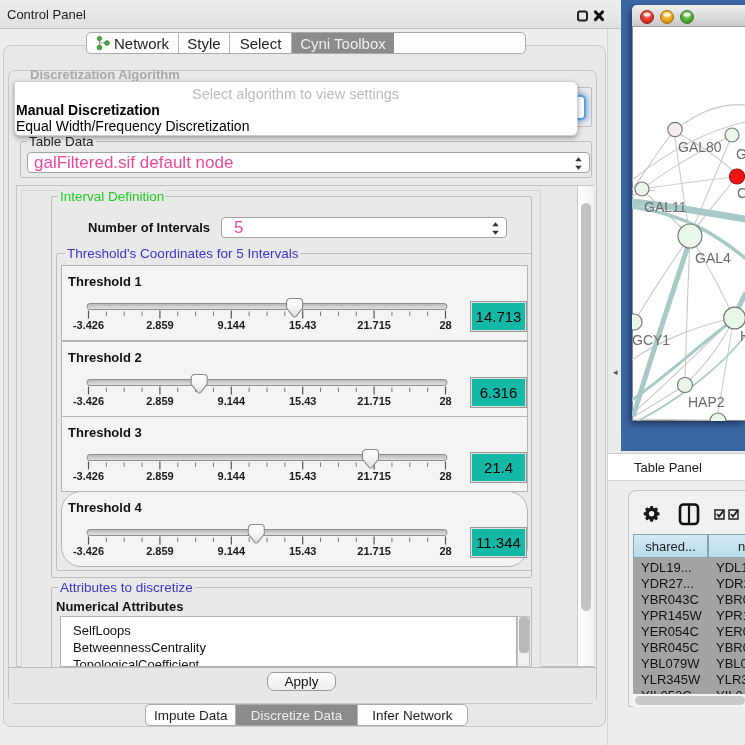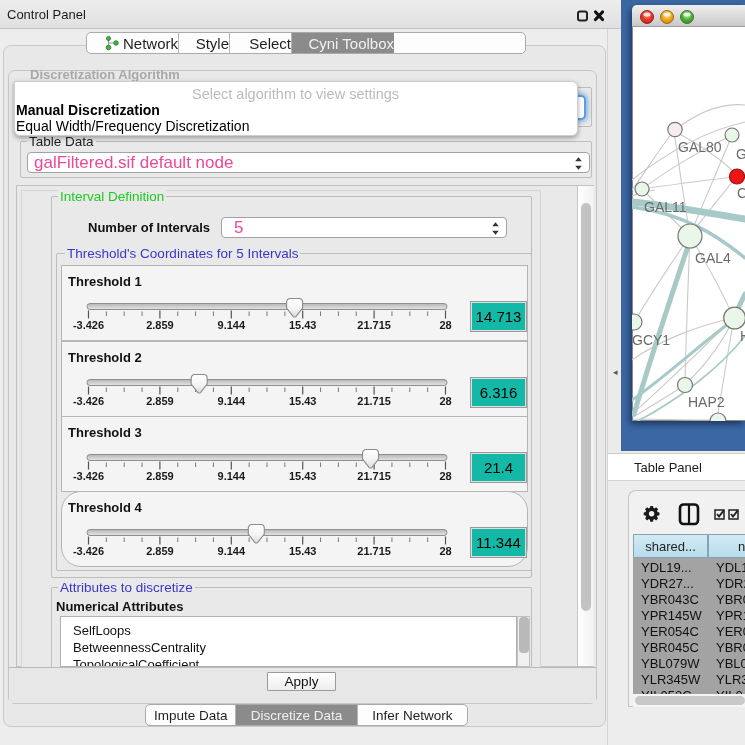--- a/index.html
+++ b/index.html
@@ -5,21 +5,21 @@
 * { margin:0; padding:0; box-sizing:border-box; }
 html,body { width:745px; height:745px; }
 body { font-family:"Liberation Sans", sans-serif; background:#ededed; position:relative; overflow:hidden; }
 .abs { position:absolute; }
 #titlebar { left:0; top:0; width:621px; height:29px; background:linear-gradient(#ededed,#e0e0e0); border-bottom:1px solid #c2c2c2; }
 #titlebar .t { position:absolute; left:7px; top:7px; font-size:13px; color:#1c1c1c; }
 #panelA { left:3px; top:45px; width:603px; height:682px; background:#e8e8e8; border:1px solid #c9c9c9; border-radius:8px; }
 #panelB { left:8px; top:70px; width:589px; height:634px; background:#e9e9e9; border:1px solid #c5c5c5; border-radius:7px; }
 .tabbar { background:#fdfdfd; border:1px solid #abaaaa; border-radius:5px; display:flex; overflow:hidden; }
 .tabbar .seg { font-size:13.5px; color:#1f1f1f; display:flex; align-items:center; justify-content:center; border-right:1px solid #b5b5b5; }
-#toptabs .seg { font-size:15px;justify-content:flex-end; }
+#toptabs .seg { font-size:15px; }
 .tabbar .seg:last-child { border-right:none; }
 .tabbar .sel { background:#8b8b8b; color:#f0f0f0; }
 #toptabs { left:86px; top:32px; width:440px; height:22px; }
 #bottabs { left:145px; top:704px; width:323px; height:22px; }
 #ghostlabel { left:30px; top:67px; font-size:13px; font-weight:bold; color:#a9a9a9; }
 #popup { left:14px; top:81px; width:564px; height:55px; background:#ffffff; border:1px solid #cfcfcf; border-radius:0 6px 6px 6px; box-shadow:0 2px 5px rgba(0,0,0,0.35); }
 #popup .hint { position:absolute; left:177px; top:4px; font-size:14.5px; color:#bbbbbb; }
 #popup .b1 { position:absolute; left:1px; top:20px; font-size:14px; font-weight:bold; color:#000; }
 #popup .b2 { position:absolute; left:1px; top:36px; font-size:14px; color:#000; }
 .group { border:1px solid #bdbdbd; border-radius:2px; }
@@ -44,21 +44,21 @@
 .tbox .ttl { position:absolute; left:6px; top:8px; font-size:13px; font-weight:bold; color:#111; }
 .tbox .field { position:absolute; left:408px; top:35px; width:57px; height:31px; background:#14b8a6; border:1px solid #9a9a9a; box-shadow:inset 0 0 0 1px #dedede; font-size:15px; color:#000; display:flex; align-items:center; justify-content:center; }
 #agroup { left:51px; top:587px; width:481px; height:83px; border-bottom:none; }
 #agroup .gtitle { left:6px; color:#3a35cc; }
 #numattr { left:56px; top:599px; font-size:13px; font-weight:bold; color:#111; }
 #alist { left:60px; top:616px; width:457px; height:51px; background:#fff; border:1px solid #b0b0b0; font-size:13px; color:#111; overflow:hidden; padding-top:5px; }
 #alist div { padding-left:12px; height:17px; line-height:17px; }
 #alscroll { left:517px; top:616px; width:13px; height:51px; background:#f0f0f0; border:1px solid #c0c0c0; }
 #althumb { left:519px; top:617px; width:10px; height:36px; background:#b9b9b9; border-radius:4px; }
 #applyrow { left:9px; top:667px; width:587px; height:36px; background:#e7e7e7; border-top:1px solid #bbbbbb; }
-#applybtn { left:267px; top:672px; width:69px; height:19px; background:linear-gradient(#ffffff,#ededed); border:1px solid #9a9a9a; border-radius:1px; font-size:13.5px; color:#111; display:flex; align-items:center; justify-content:center; }
+#applybtn { left:267px; top:672px; width:69px; height:19px; background:linear-gradient(#ffffff,#ededed); border:1px solid #9a9a9a; border-radius:7px; font-size:13.5px; color:#111; display:flex; align-items:center; justify-content:center; }
 #divider { left:607px; top:29px; width:1px; height:716px; background:#d4d4d4; }
 #bluebg { left:608px; top:0; width:137px; height:453px; background:#ebebeb; }
 #blue { left:621px; top:0; width:124px; height:451px; background:#3b68a5; }
 #macwin { left:632px; top:5px; width:113px; height:416px; background:#fff; border:1px solid #8a8a8a; border-right:none; border-radius:5px 0 0 0; box-shadow:-2px 3px 7px rgba(0,0,20,0.5); }
 #mactitle { left:632px; top:5px; width:113px; height:22px; background:linear-gradient(#efefef,#c9c9c9); border-bottom:1px solid #9b9b9b; border-radius:5px 0 0 0; }
 #tpheader { left:608px; top:453px; width:137px; height:28px; background:#ffffff; border-top:1px solid #cccccc; border-bottom:1px solid #d5d5d5; }
 #tpheader .t { position:absolute; left:26px; top:6px; font-size:13px; color:#1c1c1c; }
 #tablepanel { left:628px; top:490px; width:117px; height:217px; background:#f1f1f1; border:1px solid #c6c6c6; border-right:none; border-radius:8px 0 0 0; }
 .hcell { position:absolute; top:534px; height:24px; background:linear-gradient(#d3eaf4,#b8dcec); border:1px solid #89a2ae; font-size:13px; color:#222; display:flex; align-items:center; justify-content:center; }
 #tbody { left:633px; top:558px; width:112px; height:136px; background:#a3a3a3; overflow:hidden; font-size:13px; color:#111; }

